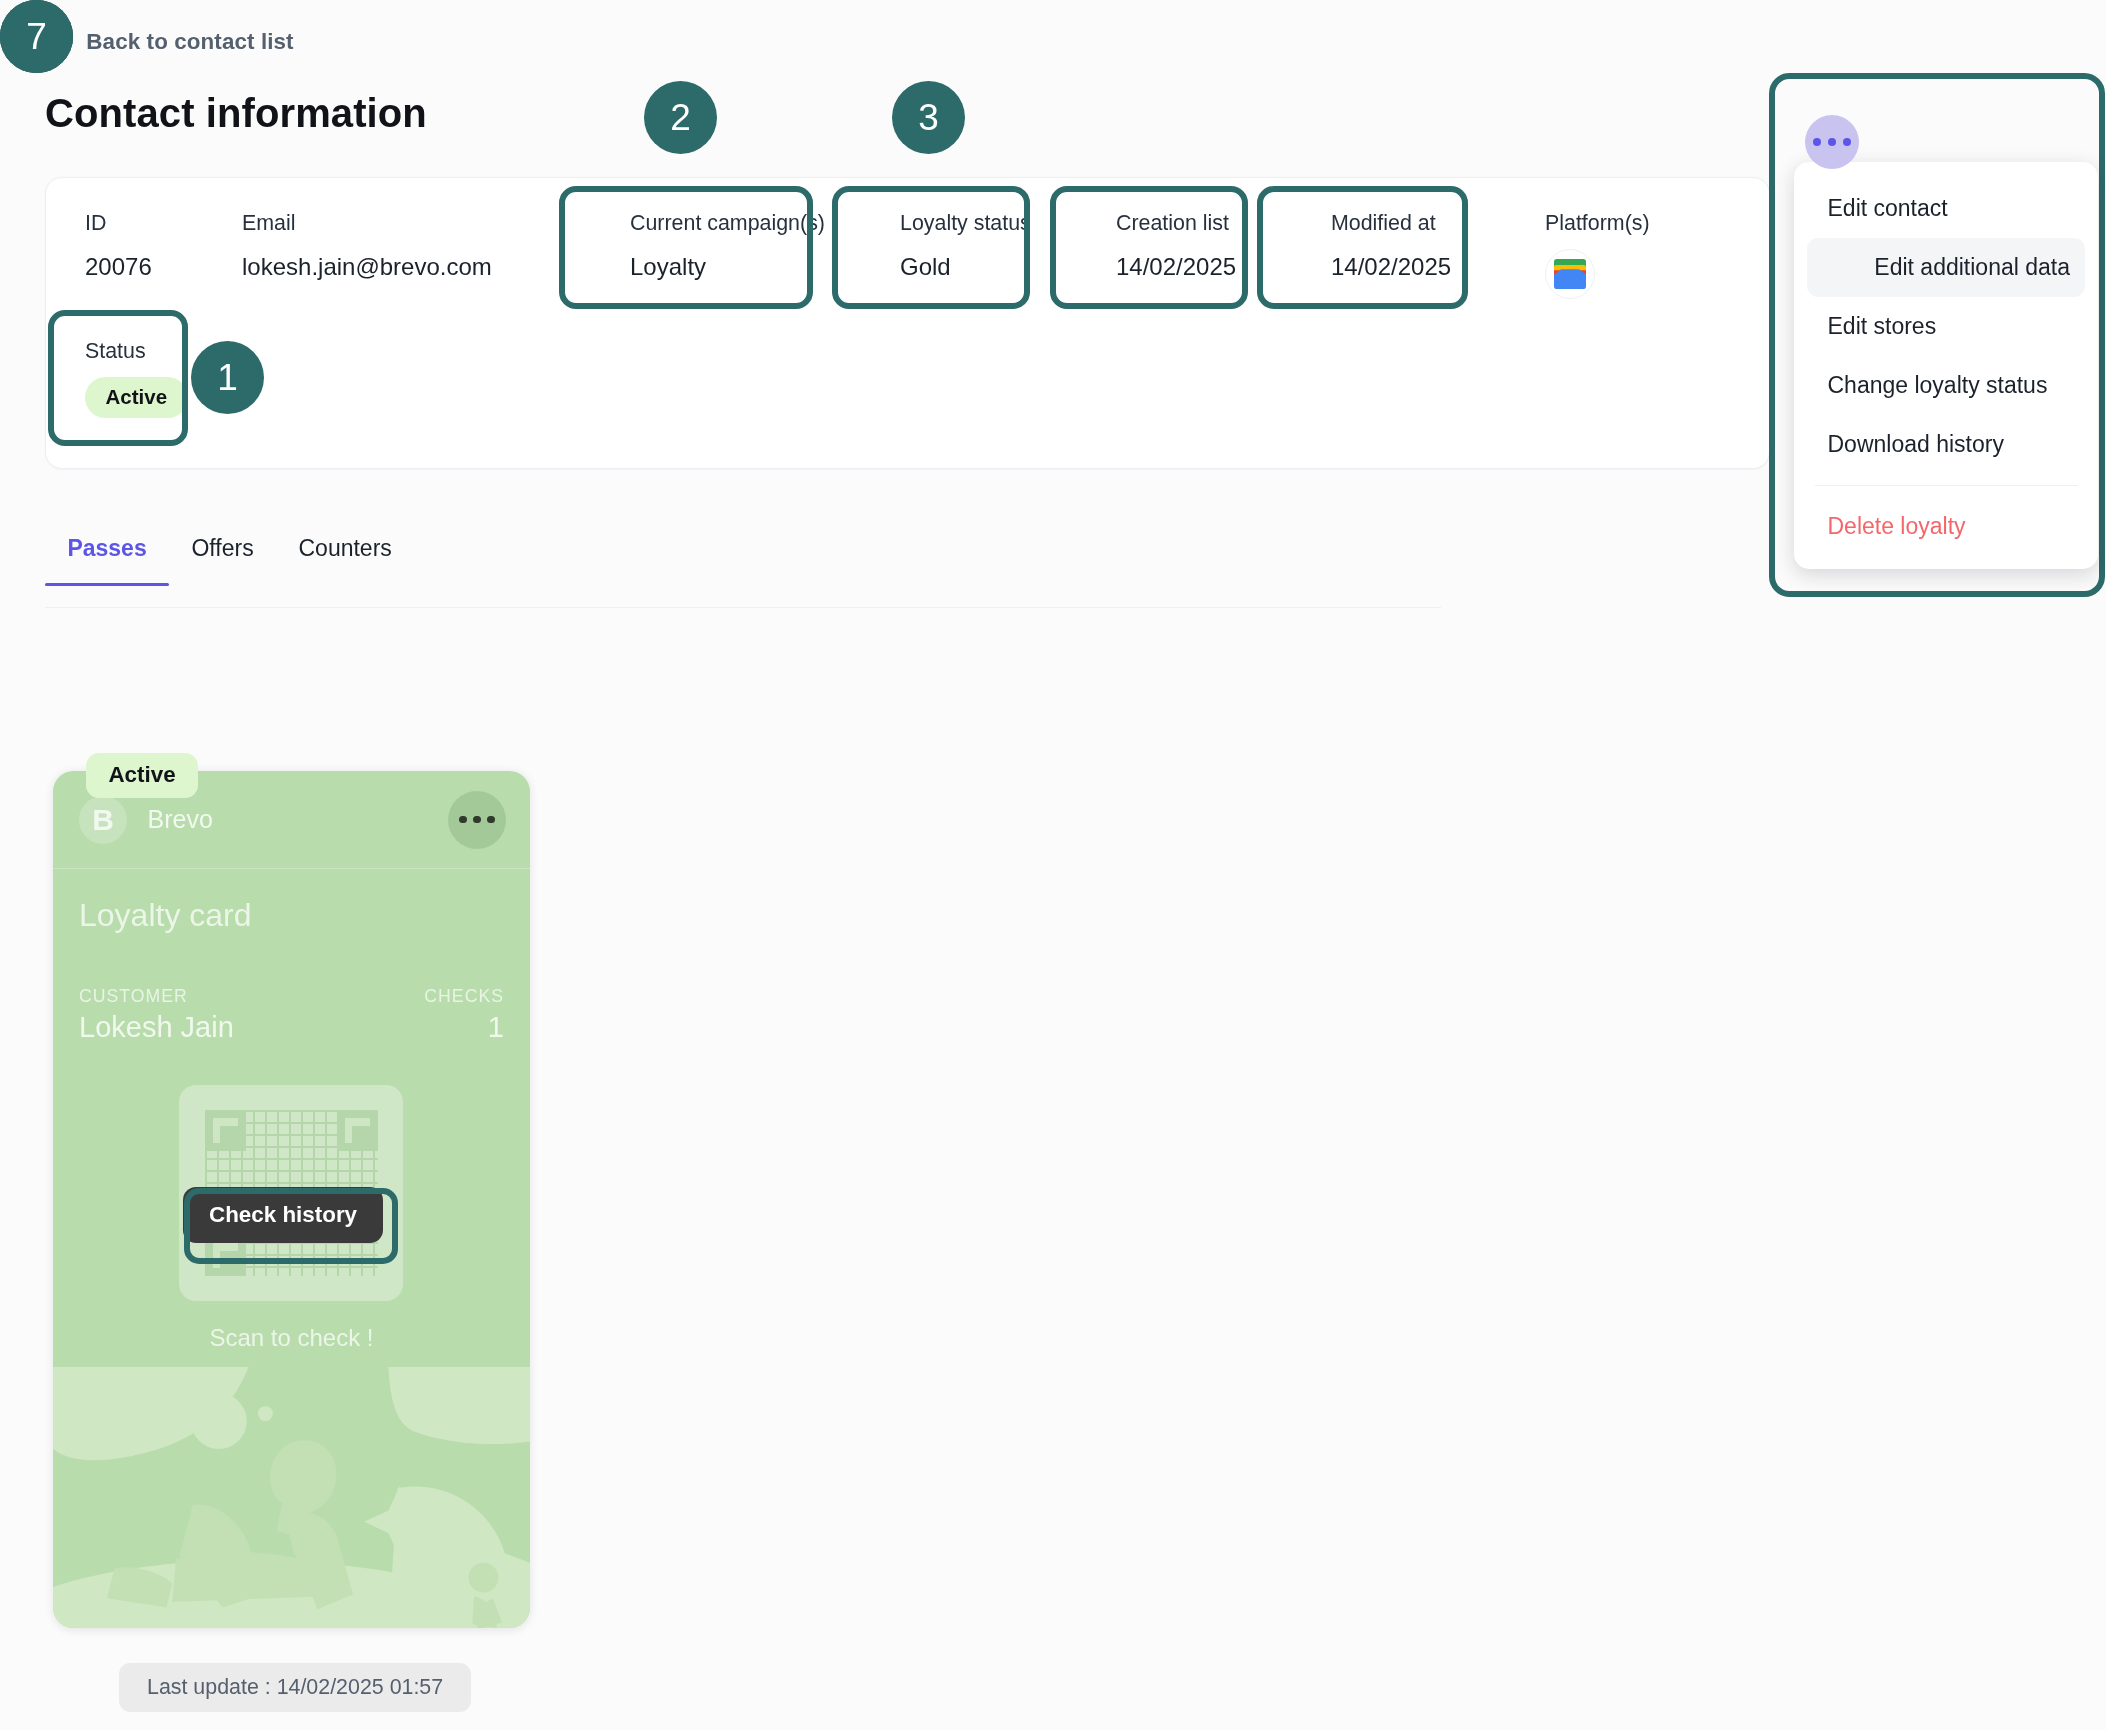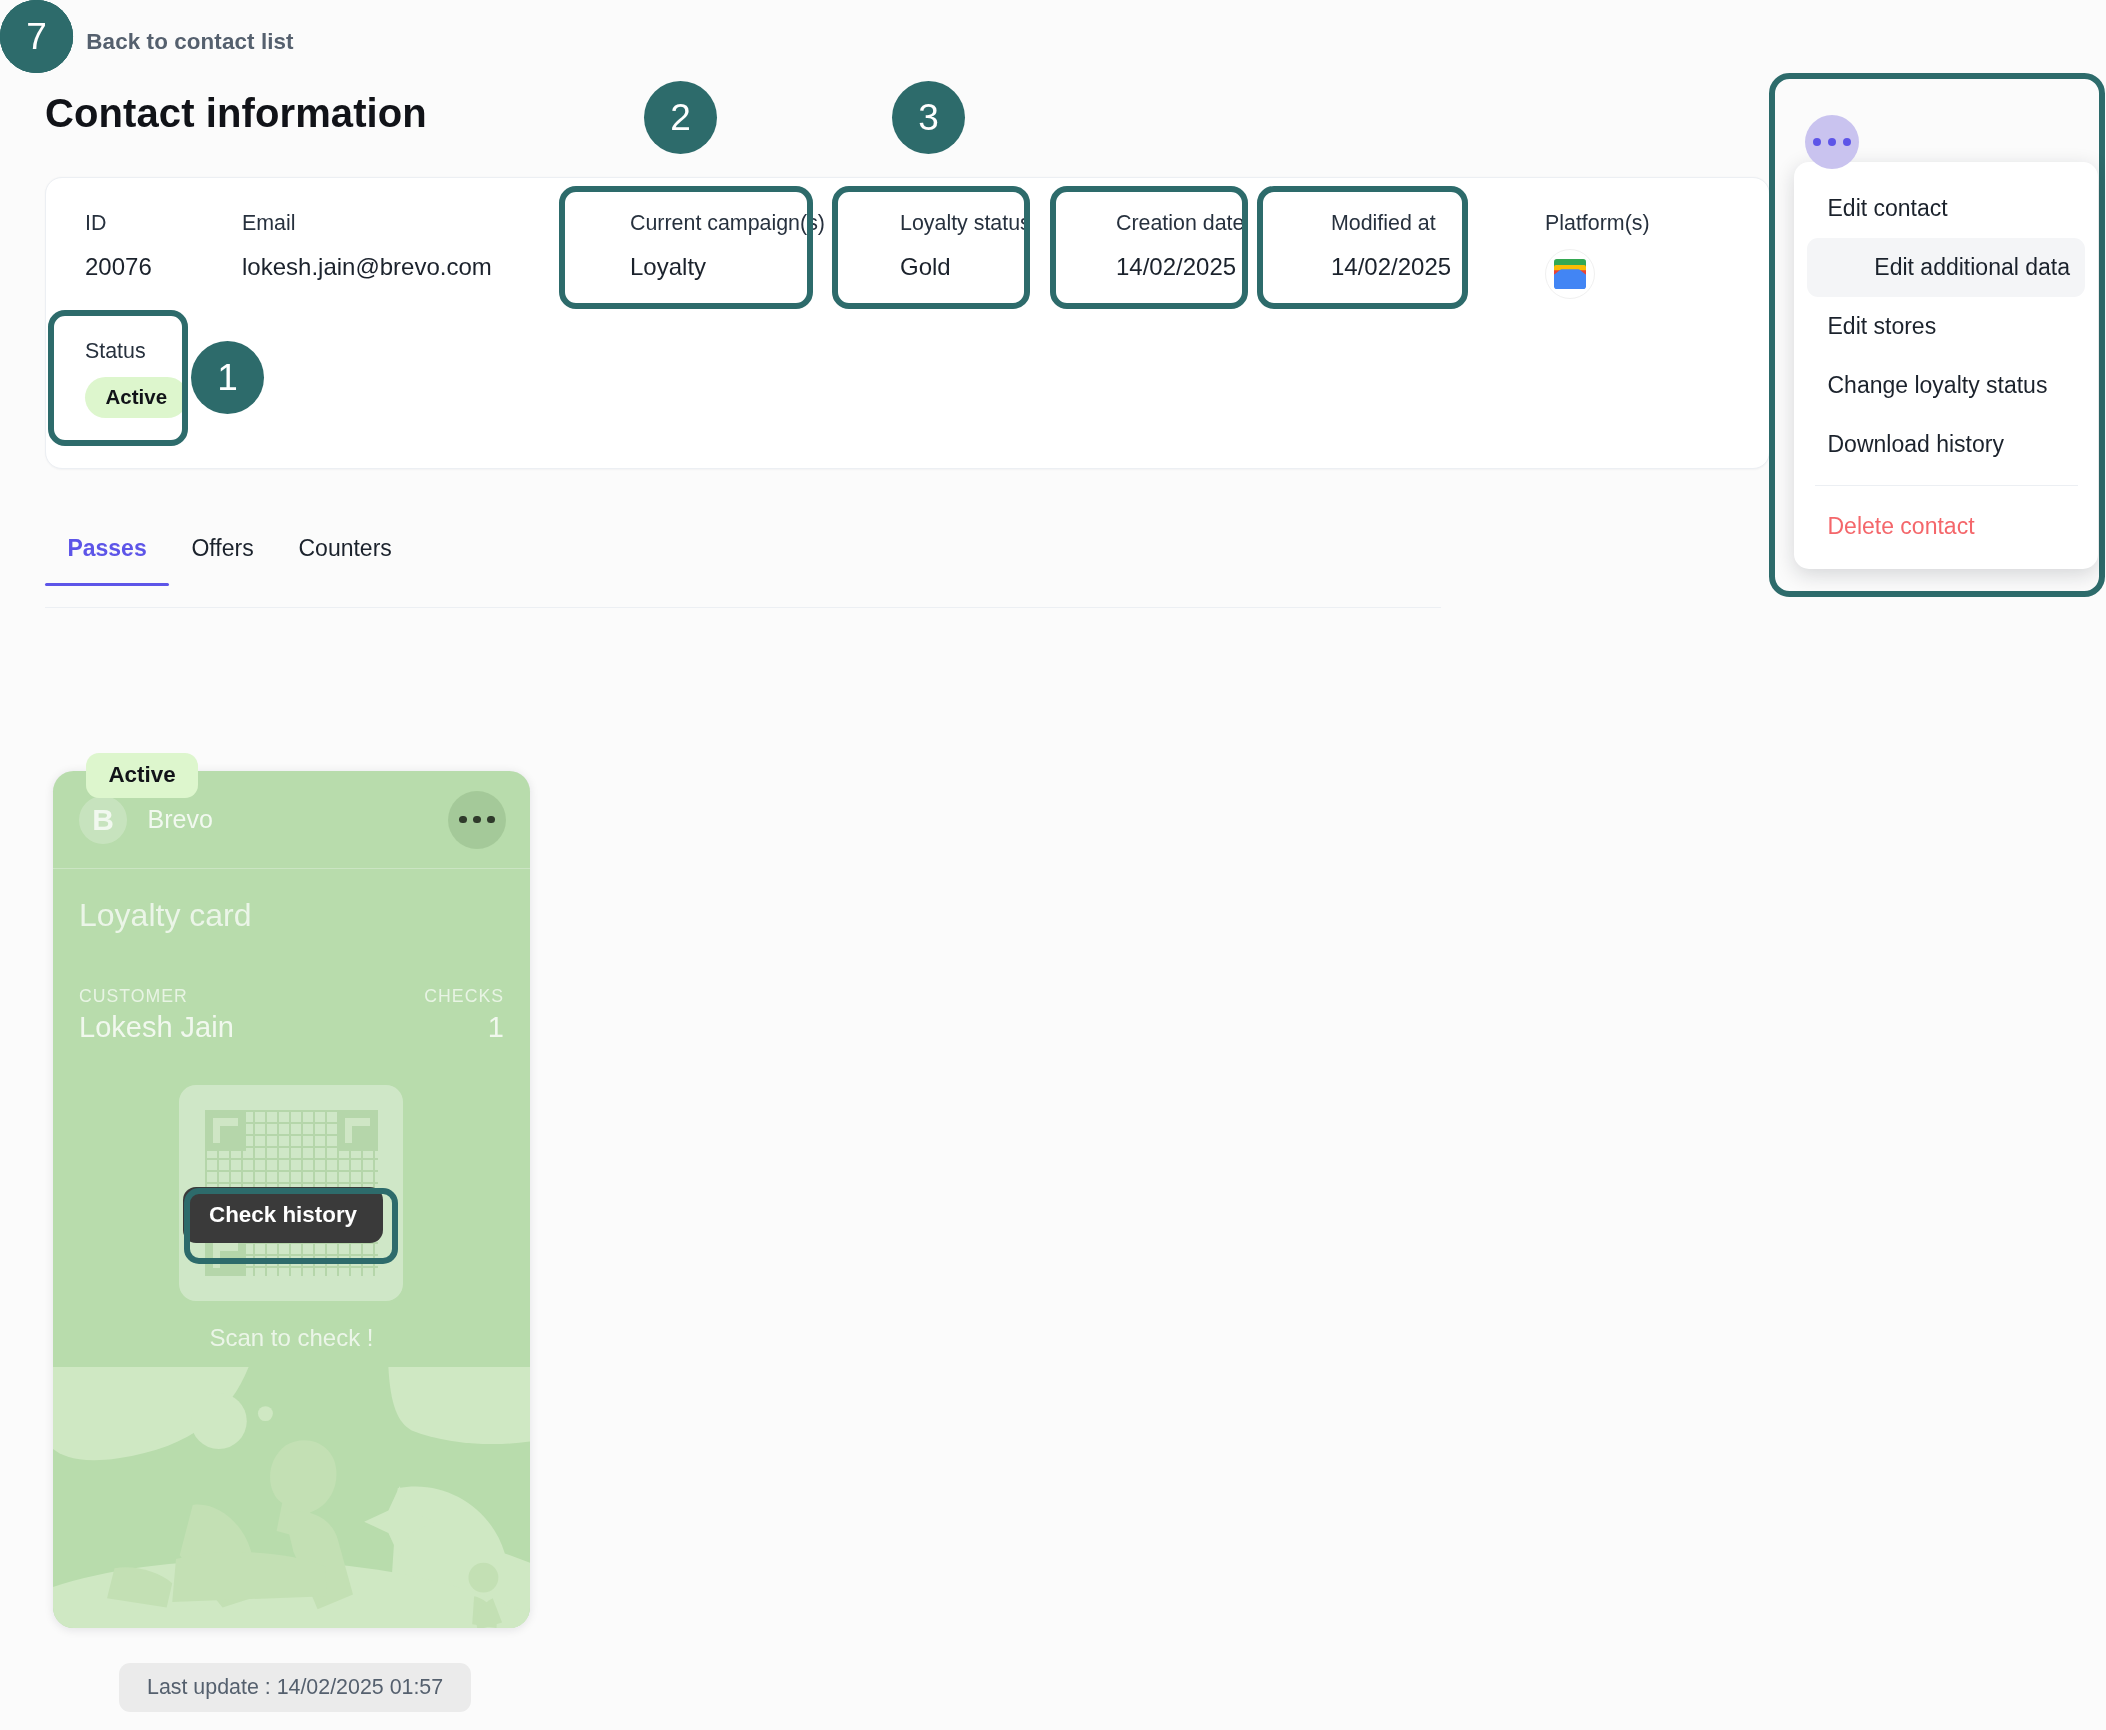--- a/index.html
+++ b/index.html
@@ -273,21 +273,21 @@
         <div class="field-label">Current campaign(s)</div>
         <div class="field-value">Loyalty</div>
       </div>
 
       <div class="field f-loyalty">
         <div class="field-label">Loyalty status</div>
         <div class="field-value">Gold</div>
       </div>
 
       <div class="field f-creation">
-        <div class="field-label">Creation date</div>
+        <div class="field-label">Creation list</div>
         <div class="field-value">14/02/2025</div>
       </div>
 
       <div class="field f-modified">
         <div class="field-label">Modified at</div>
         <div class="field-value">14/02/2025</div>
       </div>
 
       <div class="field f-platform">
         <div class="field-label">Platform(s)</div>
@@ -387,21 +387,21 @@
         <span></span>
         <span></span>
     </div>
     <div class="menu-panel">
       <div class="menu-item">Edit contact</div>
       <div class="menu-item hover">Edit additional data</div>
       <div class="menu-item">Edit stores</div>
       <div class="menu-item">Change loyalty status</div>
       <div class="menu-item">Download history</div>
       <div class="menu-sep"></div>
-      <div class="menu-item danger">Delete contact</div>
+      <div class="menu-item danger">Delete loyalty</div>
     </div>
   </div>
 
   <div class="hl hl-1"></div>
   <div class="hl hl-2"></div>
   <div class="hl hl-3"></div>
   <div class="hl hl-4"></div>
   <div class="hl hl-5"></div>
   <div class="hl hl-6"></div>
   <div class="hl hl-7"></div>

